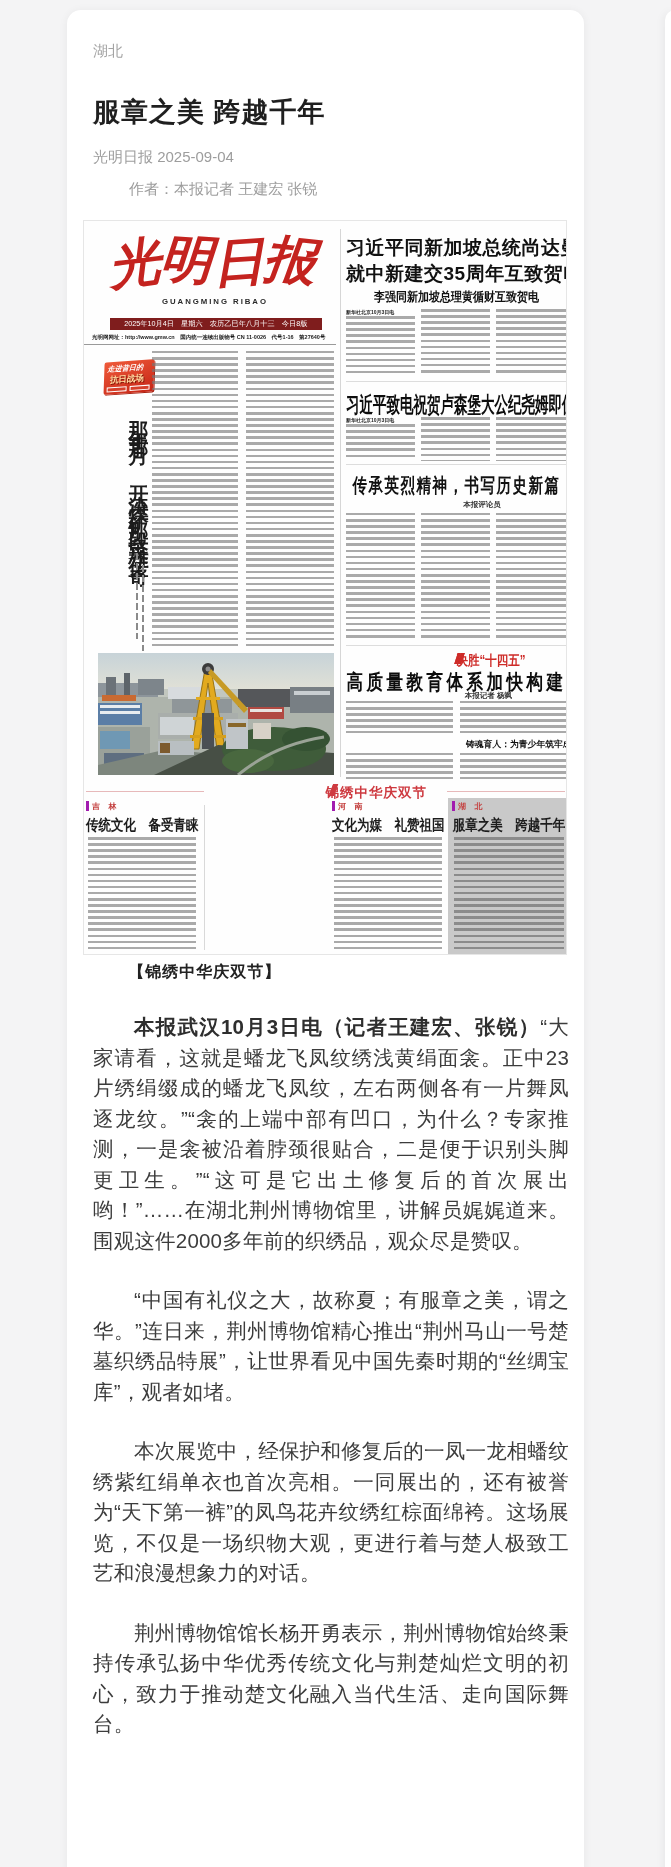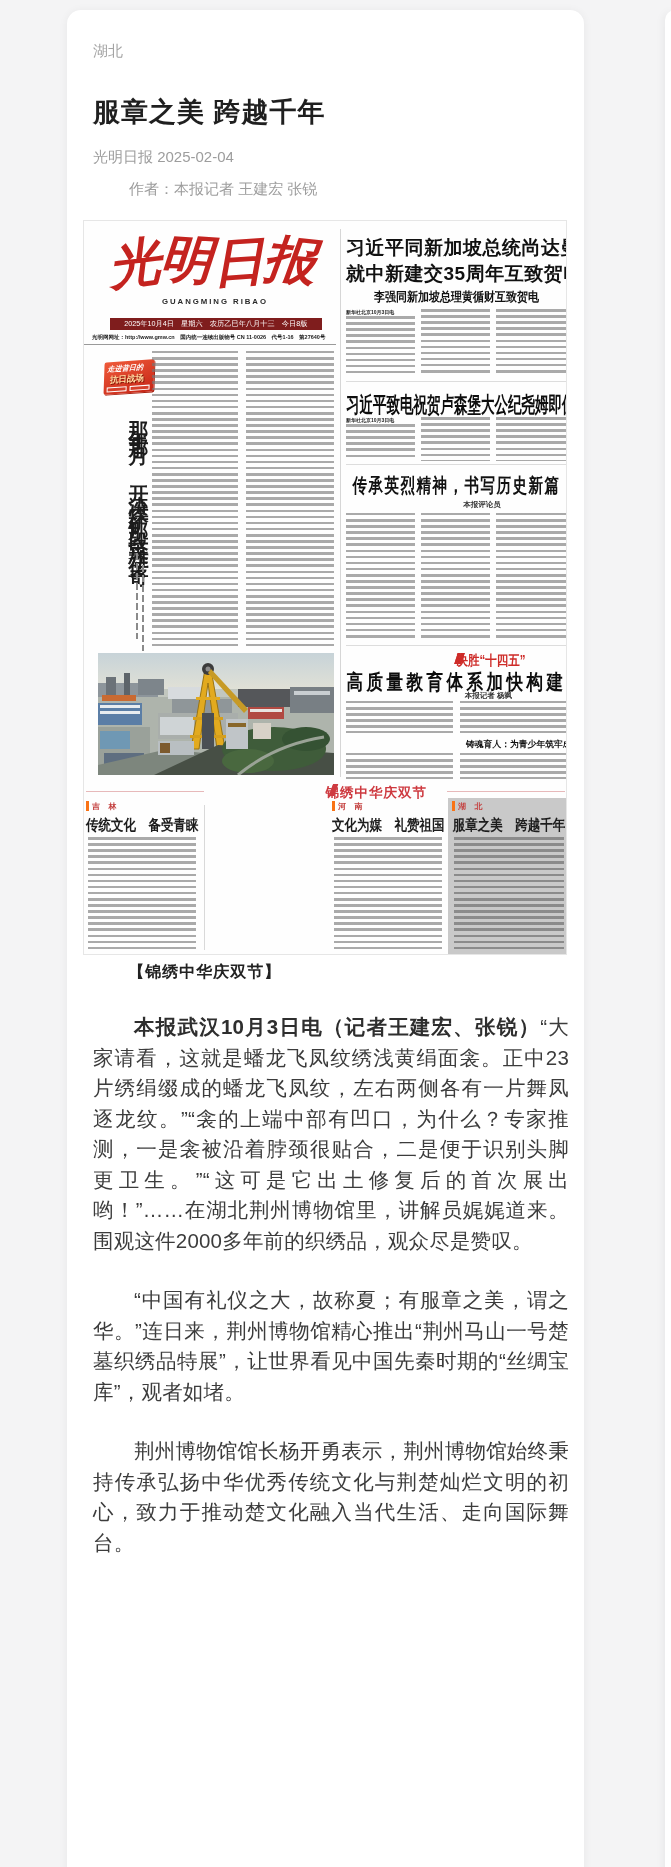--- a/index.html
+++ b/index.html
@@ -117,21 +117,21 @@
                  color:#ce3a40; font-weight:800; font-size:13.5px; letter-spacing:1px; }
   .bslash { display:inline-block; width:4.5px; height:12px; background:#ce3a40; transform:skewX(-20deg);
             margin:0 5px; vertical-align:-1px; }
 
   
   .bcols { left:0; top:580px; width:483px; height:153px; }
   .bcol { position:absolute; top:0; height:153px; width:112px; }
   .bc1 { left:2px; } .bc2 { left:125px; } .bc3 { left:248px; } .bc4 { left:368px; width:114px;text-decoration:underline; }
   .bcol .cdiv { position:absolute; top:4px; bottom:4px; right:-7px; width:1px; background:#d9d9d9; }
   .bc4-bg { position:absolute; left:-4px; top:-3px; right:-2px; bottom:0; background:#c9c9c9; }
-  .blabel { position:absolute; left:0; top:0; height:10px; border-left:3px solid #f97316; padding-left:3px; }
+  .blabel { position:absolute; left:0; top:0; height:10px; border-left:3px solid #a21caf; padding-left:3px; }
   .blabel i { display:inline-block; font-style:normal; color:#c4403f; font-weight:bold; font-size:10px;
               letter-spacing:4px; transform:scale(.8); transform-origin:0 0; white-space:nowrap; }
   .bhead { position:absolute; left:0; top:15px; width:100%; text-align:center; color:#1d1d1d; font-weight:bold;
            font-family:"DejaVu Serif","Liberation Serif",serif; font-size:12.5px; white-space:nowrap;
            transform:scaleY(1.2); transform-origin:center top; }
   .bfill { position:absolute; left:2px; right:2px; top:36px; bottom:2px; }
 
   
   .body { position:absolute; left:0; top:952px; width:517px; padding:0 15px 0 26px; color:#3c3c3c; }
   .sect { font-size:16px; font-weight:bold; color:#222; text-indent:2.2em; letter-spacing:1px; }
@@ -139,21 +139,21 @@
             text-indent:2em; letter-spacing:.2px; }
   .body p b { font-weight:bold; color:#2e2e2e; }
 </style>
 </head>
 <body>
 
 <div class="card">
 
   <div class="region">湖北</div>
   <div class="title">服章之美 跨越千年</div>
-  <div class="meta meta1">光明日报 2025-02-04</div>
+  <div class="meta meta1">光明日报 2025-09-04</div>
   <div class="meta meta2">作者：本报记者 王建宏 张锐</div>
 
   <div class="np">
 
     <div class="masthead"><span class="mh0">光</span><span class="mh1">明</span><span class="mh2">日</span><span class="mh3">报</span></div>
     <div class="latin">GUANGMING RIBAO</div>
     <div class="datebar">
         <i>2025年10月4日　星期六　农历乙巳年八月十三　今日8版</i>
       </div>
     <div class="infoline">
@@ -347,18 +347,19 @@
         <div class="bhead">服章之美　跨越千年</div>
         <div class="tt dark bfill"></div>
       </div>
     </div>
   </div>
 
   <div class="body">
     <div class="sect">【锦绣中华庆双节】</div>
     <p><b>本报武汉10月3日电（记者王建宏、张锐）</b><span>“大家请看，这就是蟠龙飞凤纹绣浅黄绢面衾。正中23片绣绢缀成的蟠龙飞凤纹，左右两侧各有一片舞凤逐龙纹。”“衾的上端中部有凹口，为什么？专家推测，一是衾被沿着脖颈很贴合，二是便于识别头脚更卫生。”“这可是它出土修复后的首次展出哟！”……在湖北荆州博物馆里，讲解员娓娓道来。围观这件2000多年前的织绣品，观众尽是赞叹。</span></p>
     <p>“中国有礼仪之大，故称夏；有服章之美，谓之华。”连日来，荆州博物馆精心推出“荆州马山一号楚墓织绣品特展”，让世界看见中国先秦时期的“丝绸宝库”，观者如堵。</p>
+    <p>本次展览中，经保护和修复后的一凤一龙相蟠纹绣紫红绢单衣也首次亮相。一同展出的，还有被誉为“天下第一裤”的凤鸟花卉纹绣红棕面绵袴。这场展览，不仅是一场织物大观，更进行着与楚人极致工艺和浪漫想象力的对话。</p>
     <p>荆州博物馆馆长杨开勇表示，荆州博物馆始终秉持传承弘扬中华优秀传统文化与荆楚灿烂文明的初心，致力于推动楚文化融入当代生活、走向国际舞台。</p>
   </div>
 
 </div>
 
 <div class="next-card"></div>
 
 </body></html>

